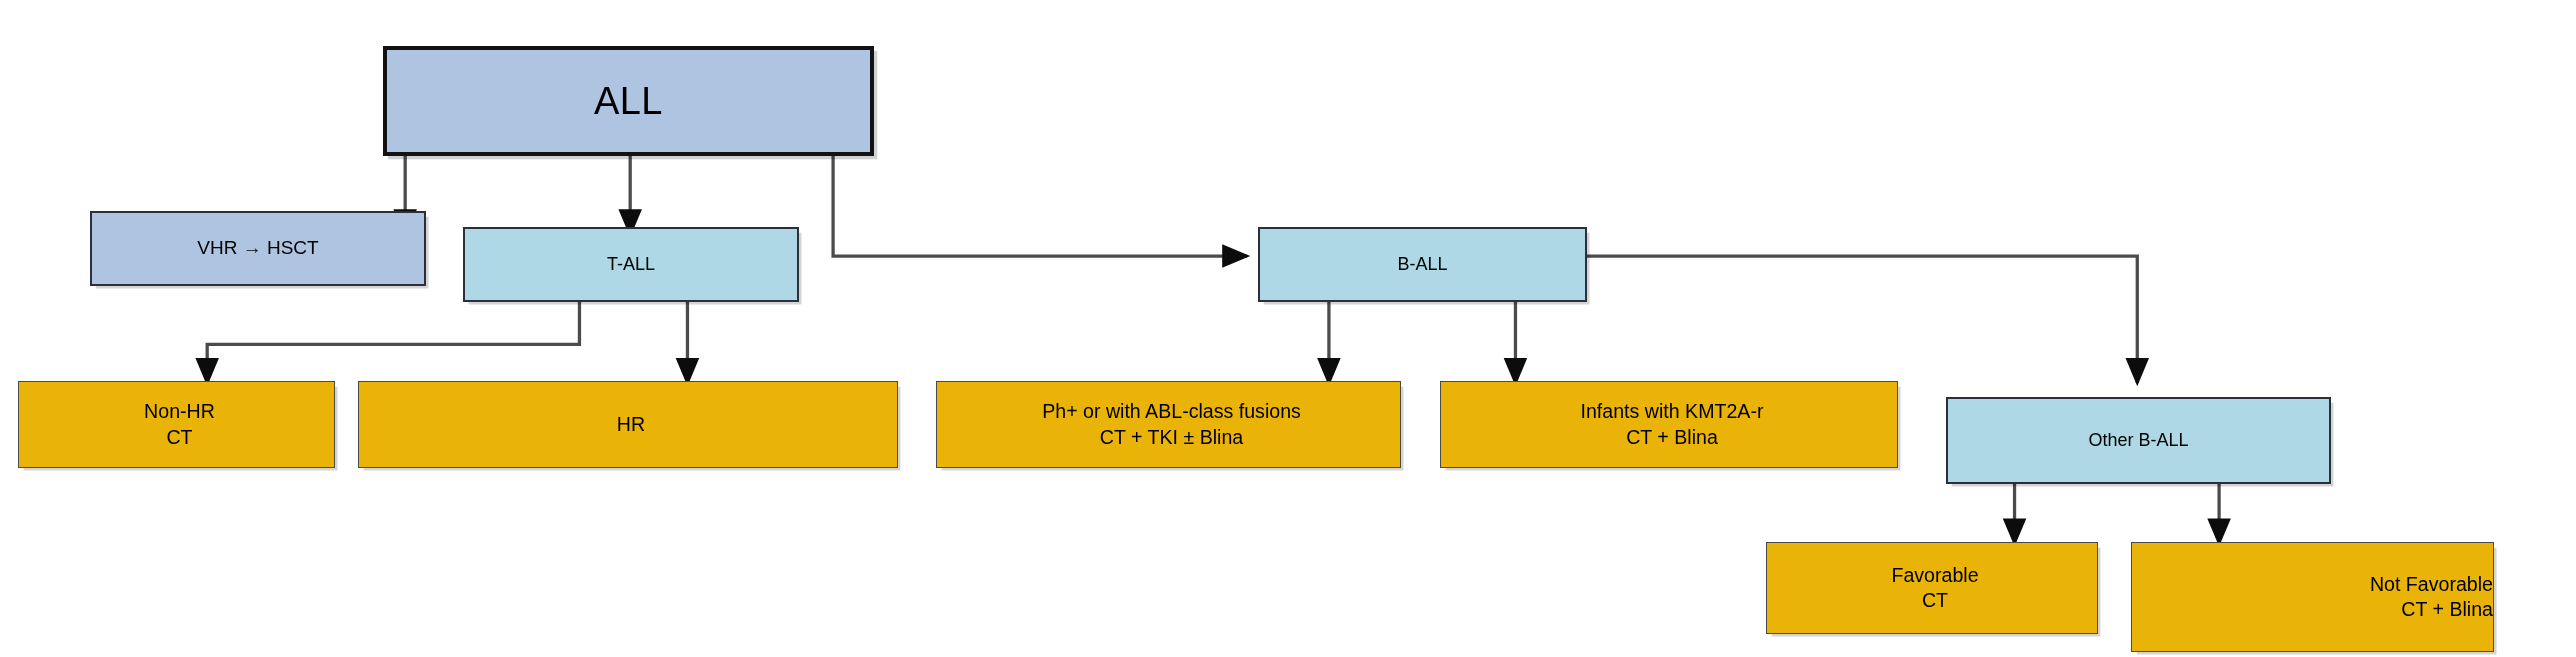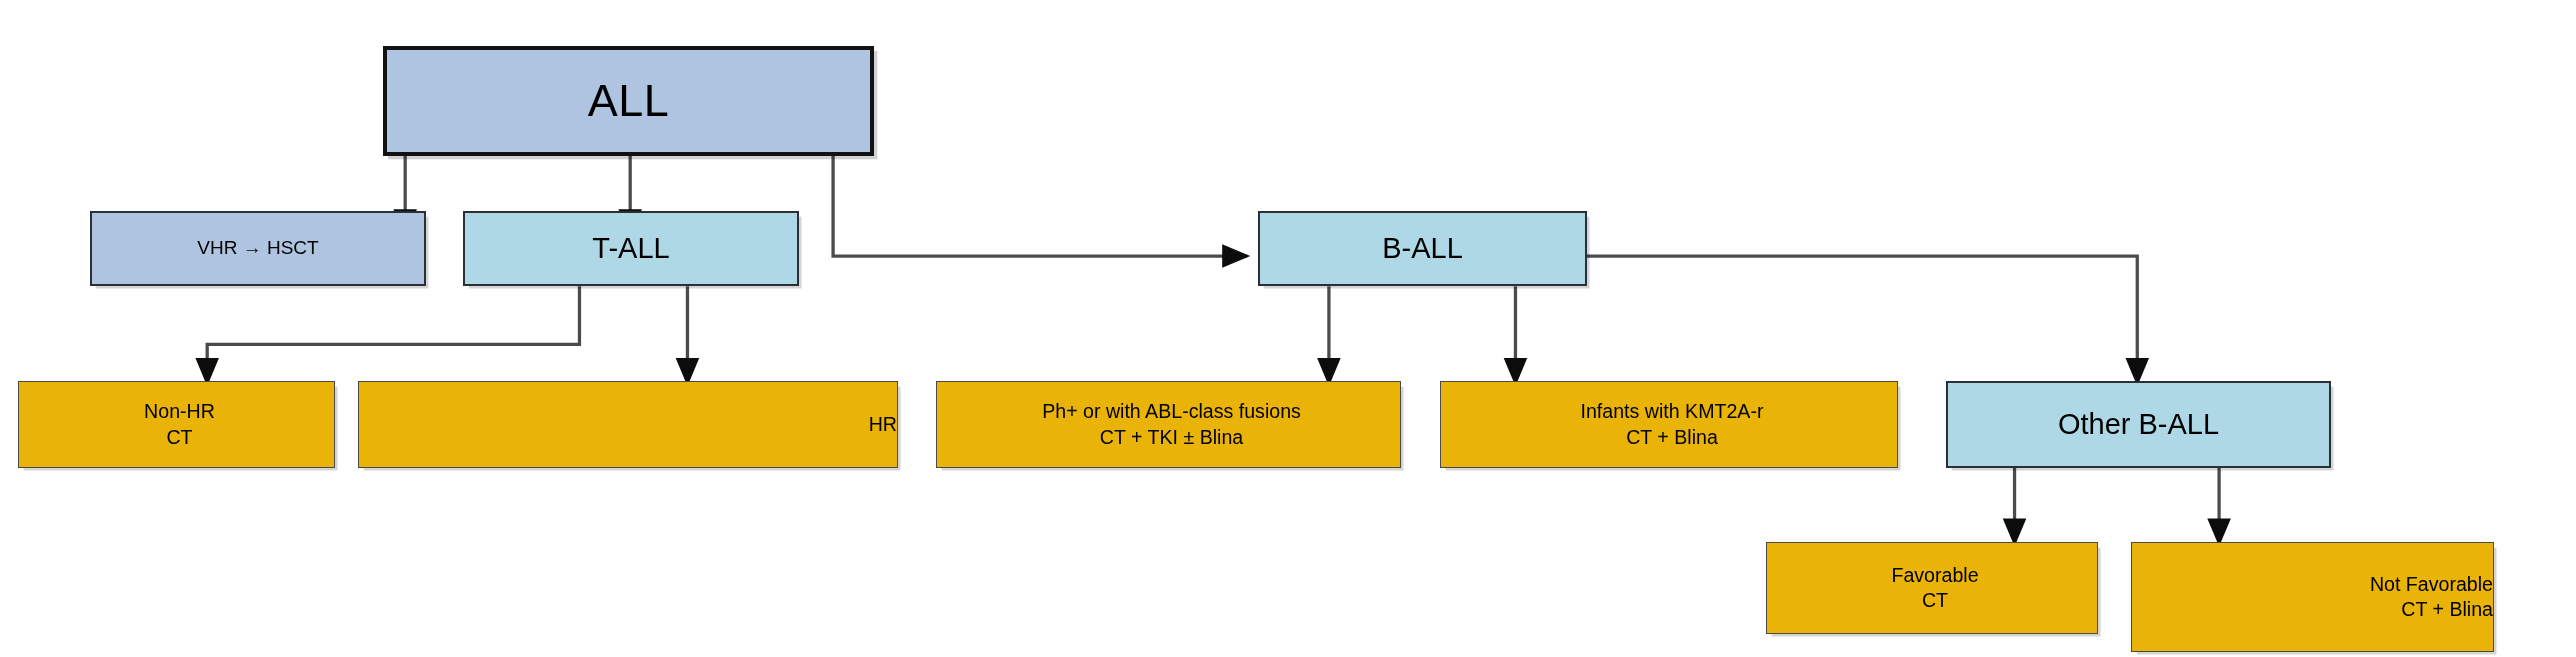--- a/index.html
+++ b/index.html
@@ -35,36 +35,37 @@
     text-align: center;
     color: #000000;
     line-height: 1.28;
     z-index: 2;
   }
   
   .node.root {
     background: #afc4e0;
     border: 4.1px solid #121212;
     box-shadow: 4.1px 4.1px 0 -0.8px rgba(0,0,0,0.18);
-    font-size: 45px;
+    font-size: 38px;
     letter-spacing: 0.4px;
   }
   
   .node.periwinkle {
     background: #afc4e0;
     border: 2.5px solid #2c2f38;
     box-shadow: 4.1px 4.1px 0 -1.6px rgba(0,0,0,0.17);
     font-size: 19px;
   }
   
   .node.cyan {
     background: #aed8e6;
     border: 2.5px solid #2c2f38;
     box-shadow: 4.1px 4.1px 0 -1.6px rgba(0,0,0,0.17);
-    font-size: 29px;
+    font-size: 18px;
+    margin-top: 16px;
   }
   
   .node.leaf {
     background: #eab308;
     border: 1.6px solid #4a4a4a;
     box-shadow: 4.1px 4.1px 0 -1.6px rgba(0,0,0,0.17);
     font-size: 19.6px;
     padding-left: 6px;
   }
   .node .line1,
@@ -123,21 +124,21 @@
 
   <div class="node cyan" style="left:1258px; top:211px; width:329px; height:75px;">
     <span class="line1">B-ALL</span>
   </div>
 
   <div class="node leaf" style="left:18px; top:381px; width:317px; height:87px;">
     <span class="line1">Non-HR</span>
     <span class="line2">CT</span>
   </div>
 
-  <div class="node leaf" style="left:358px; top:381px; width:540px; height:87px;align-items:flex-end;">
+  <div class="node leaf" style="left:358px; top:381px; width:540px; height:87px;">
     <span class="line1">HR</span>
   </div>
 
   <div class="node leaf" style="left:936px; top:381px; width:465px; height:87px;">
     <span class="line1">Ph+ or with ABL-class fusions</span>
     <span class="line2">CT + TKI ± Blina</span>
   </div>
 
   <div class="node leaf" style="left:1440px; top:381px; width:458px; height:87px;">
     <span class="line1">Infants with KMT2A-r</span>

